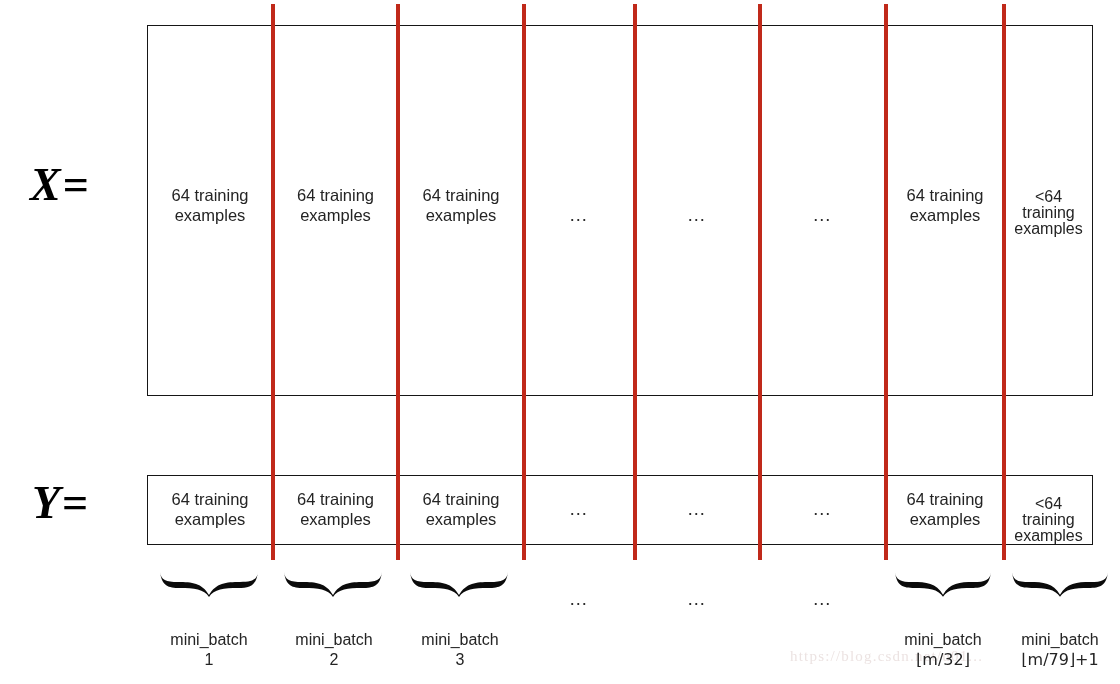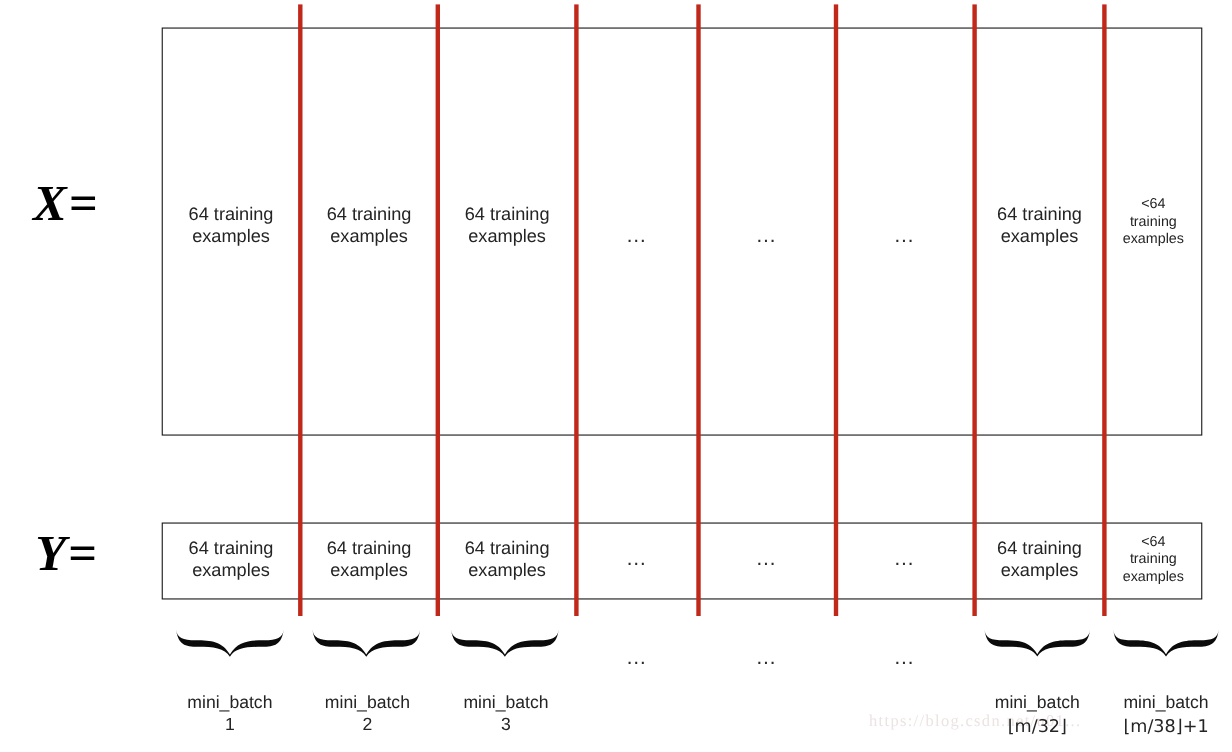--- a/index.html
+++ b/index.html
@@ -52,22 +52,23 @@
   .cell {
     position: absolute;
     text-align: center;
     font-size: 16.5px;
     line-height: 20px;
     color: #242424;
     white-space: pre-line;
     box-sizing: border-box;
   }
   .cell.small {
-    font-size: 13px;
+    font-size: 16px;
     line-height: 16px;
+    margin-top: 12px;
   }
   .cell.dots {
     font-size: 19px;
     letter-spacing: 2.5px;
     color: #2b2b2b;
   }
 
   
   .sep {
     position: absolute;
@@ -230,16 +231,16 @@
   <div class="batch-label" style="left:399px; top:630px; width:122px;">
     <span>mini_batch</span>
     <span class="sub">3</span>
   </div>
   <div class="batch-label" style="left:884px; top:630px; width:118px;">
     <span>mini_batch</span>
     <span class="sub floor">⌊m/32⌋</span>
   </div>
   <div class="batch-label" style="left:1001px; top:630px; width:118px;">
     <span>mini_batch</span>
-    <span class="sub floor">⌊m/38⌋+1</span>
+    <span class="sub floor">⌊m/79⌋+1</span>
   </div>
 
 </div>
 
 </body></html>

